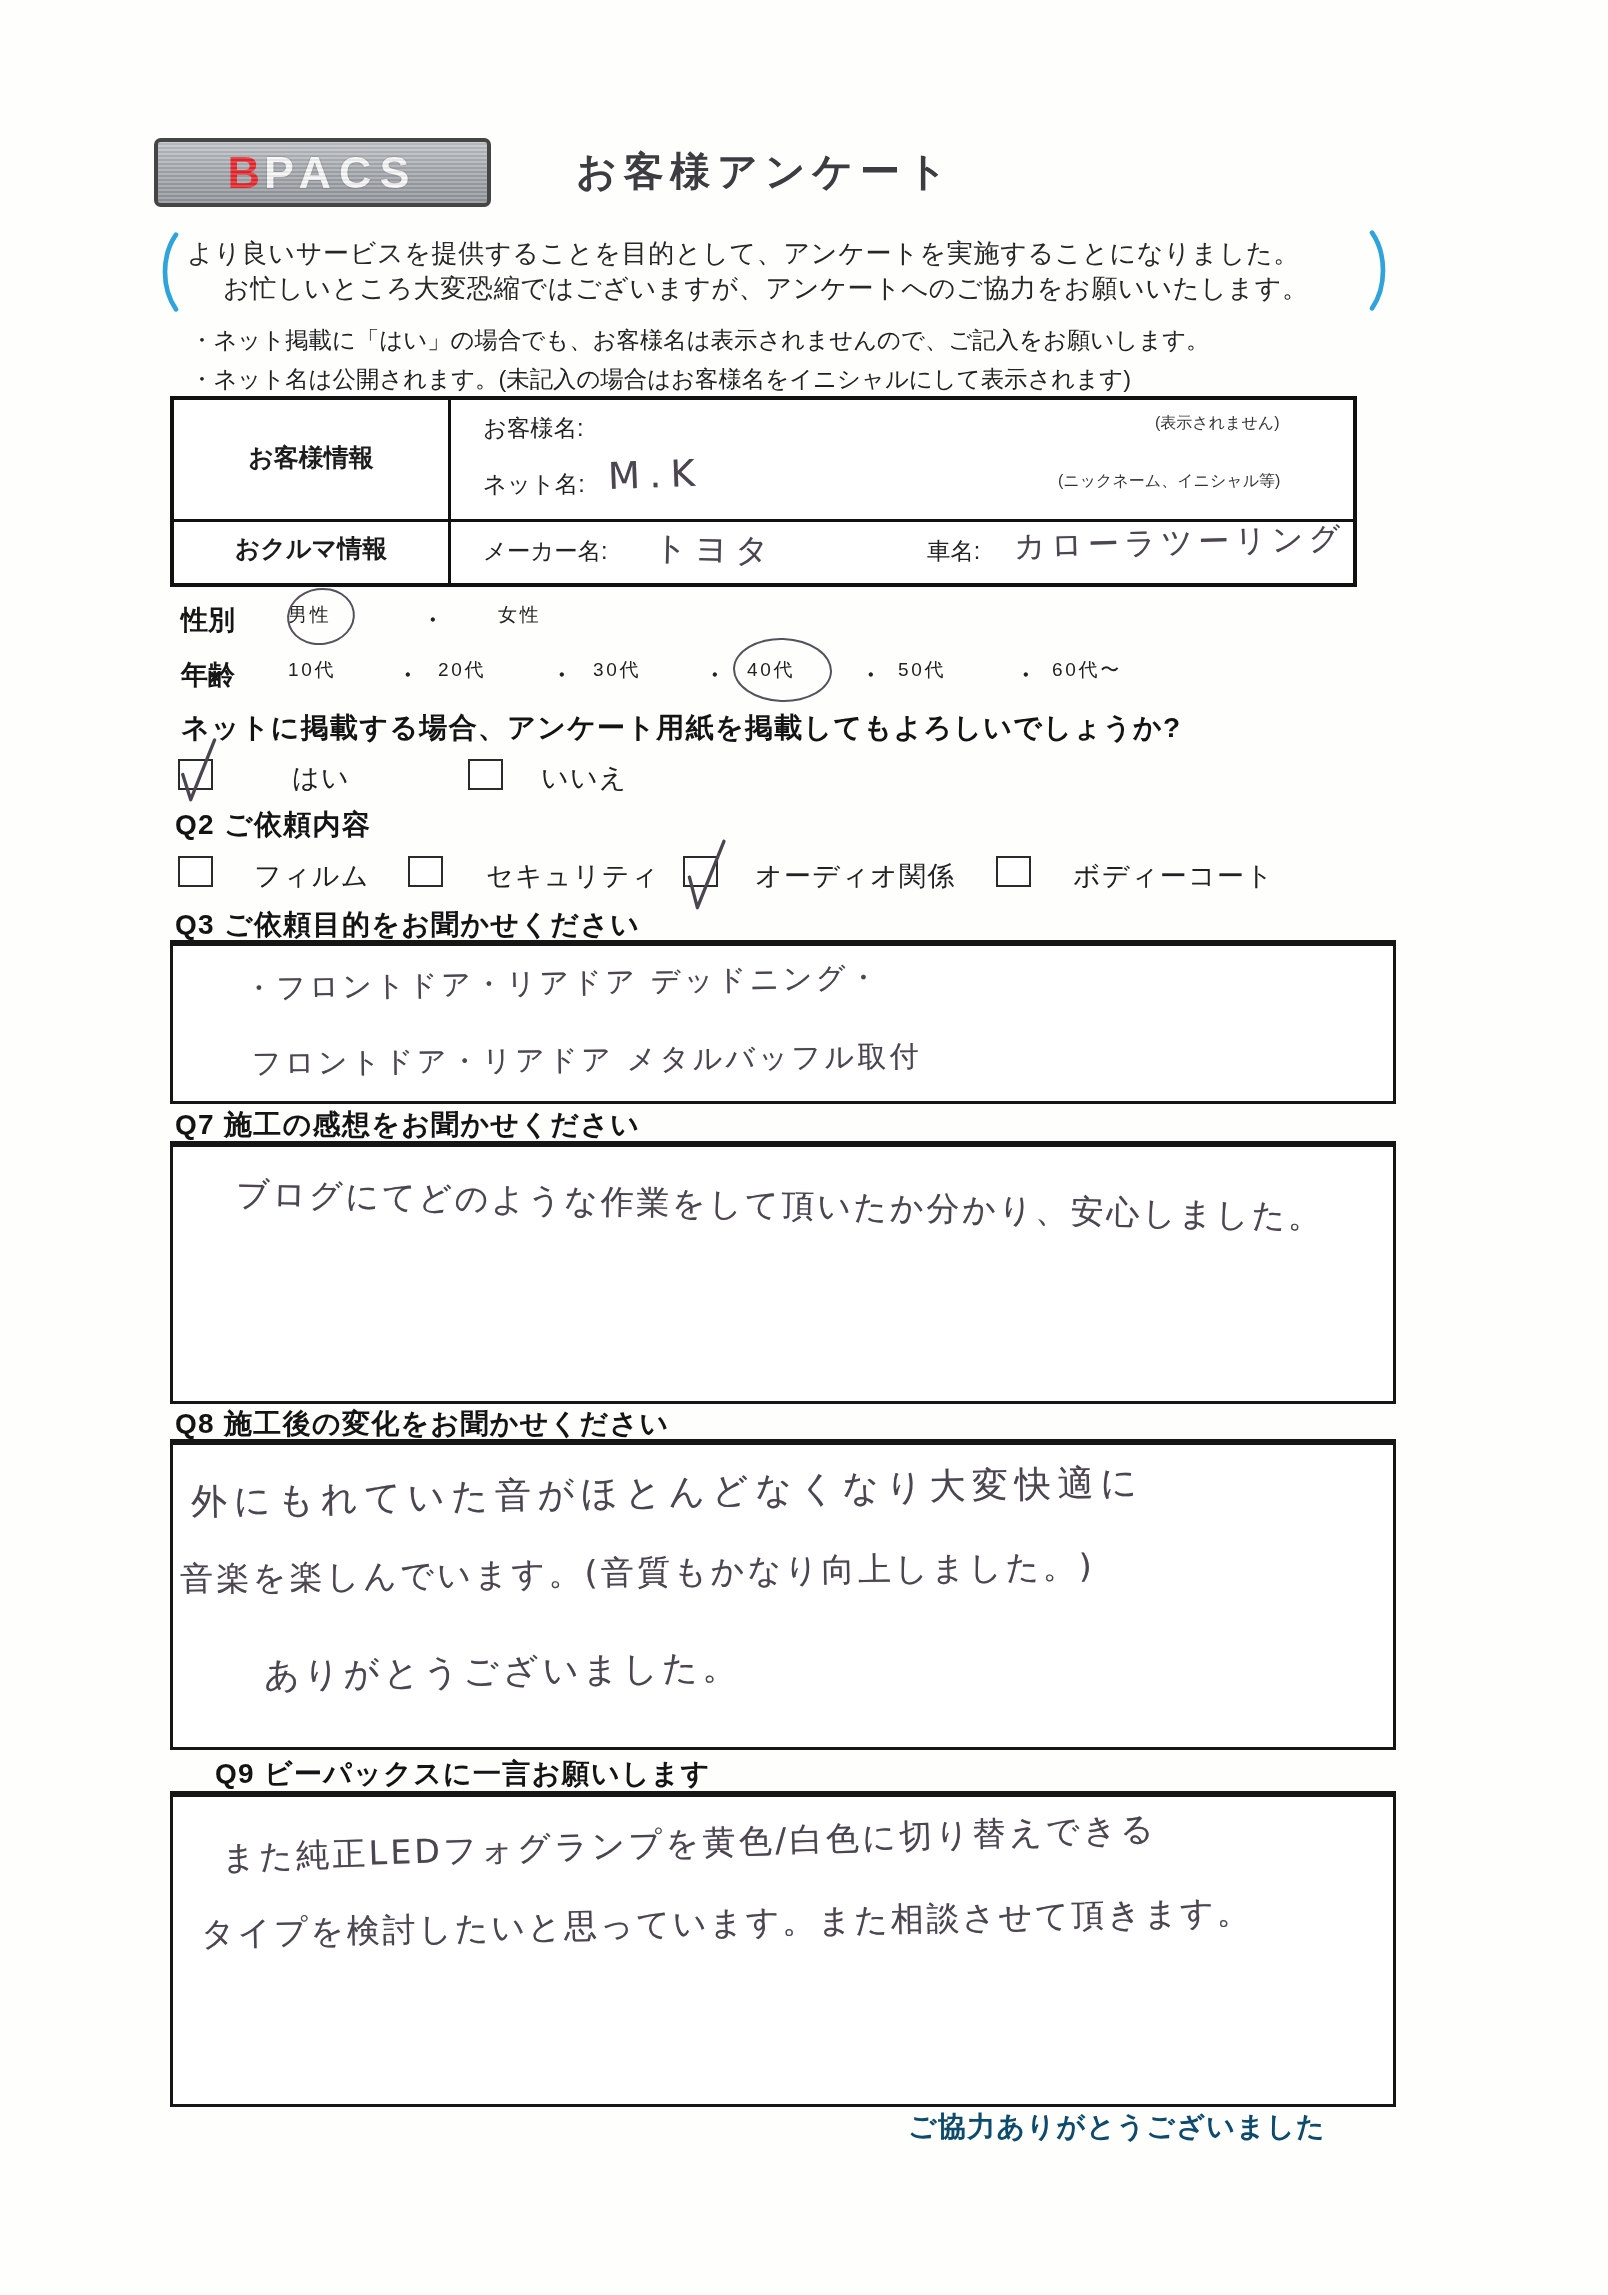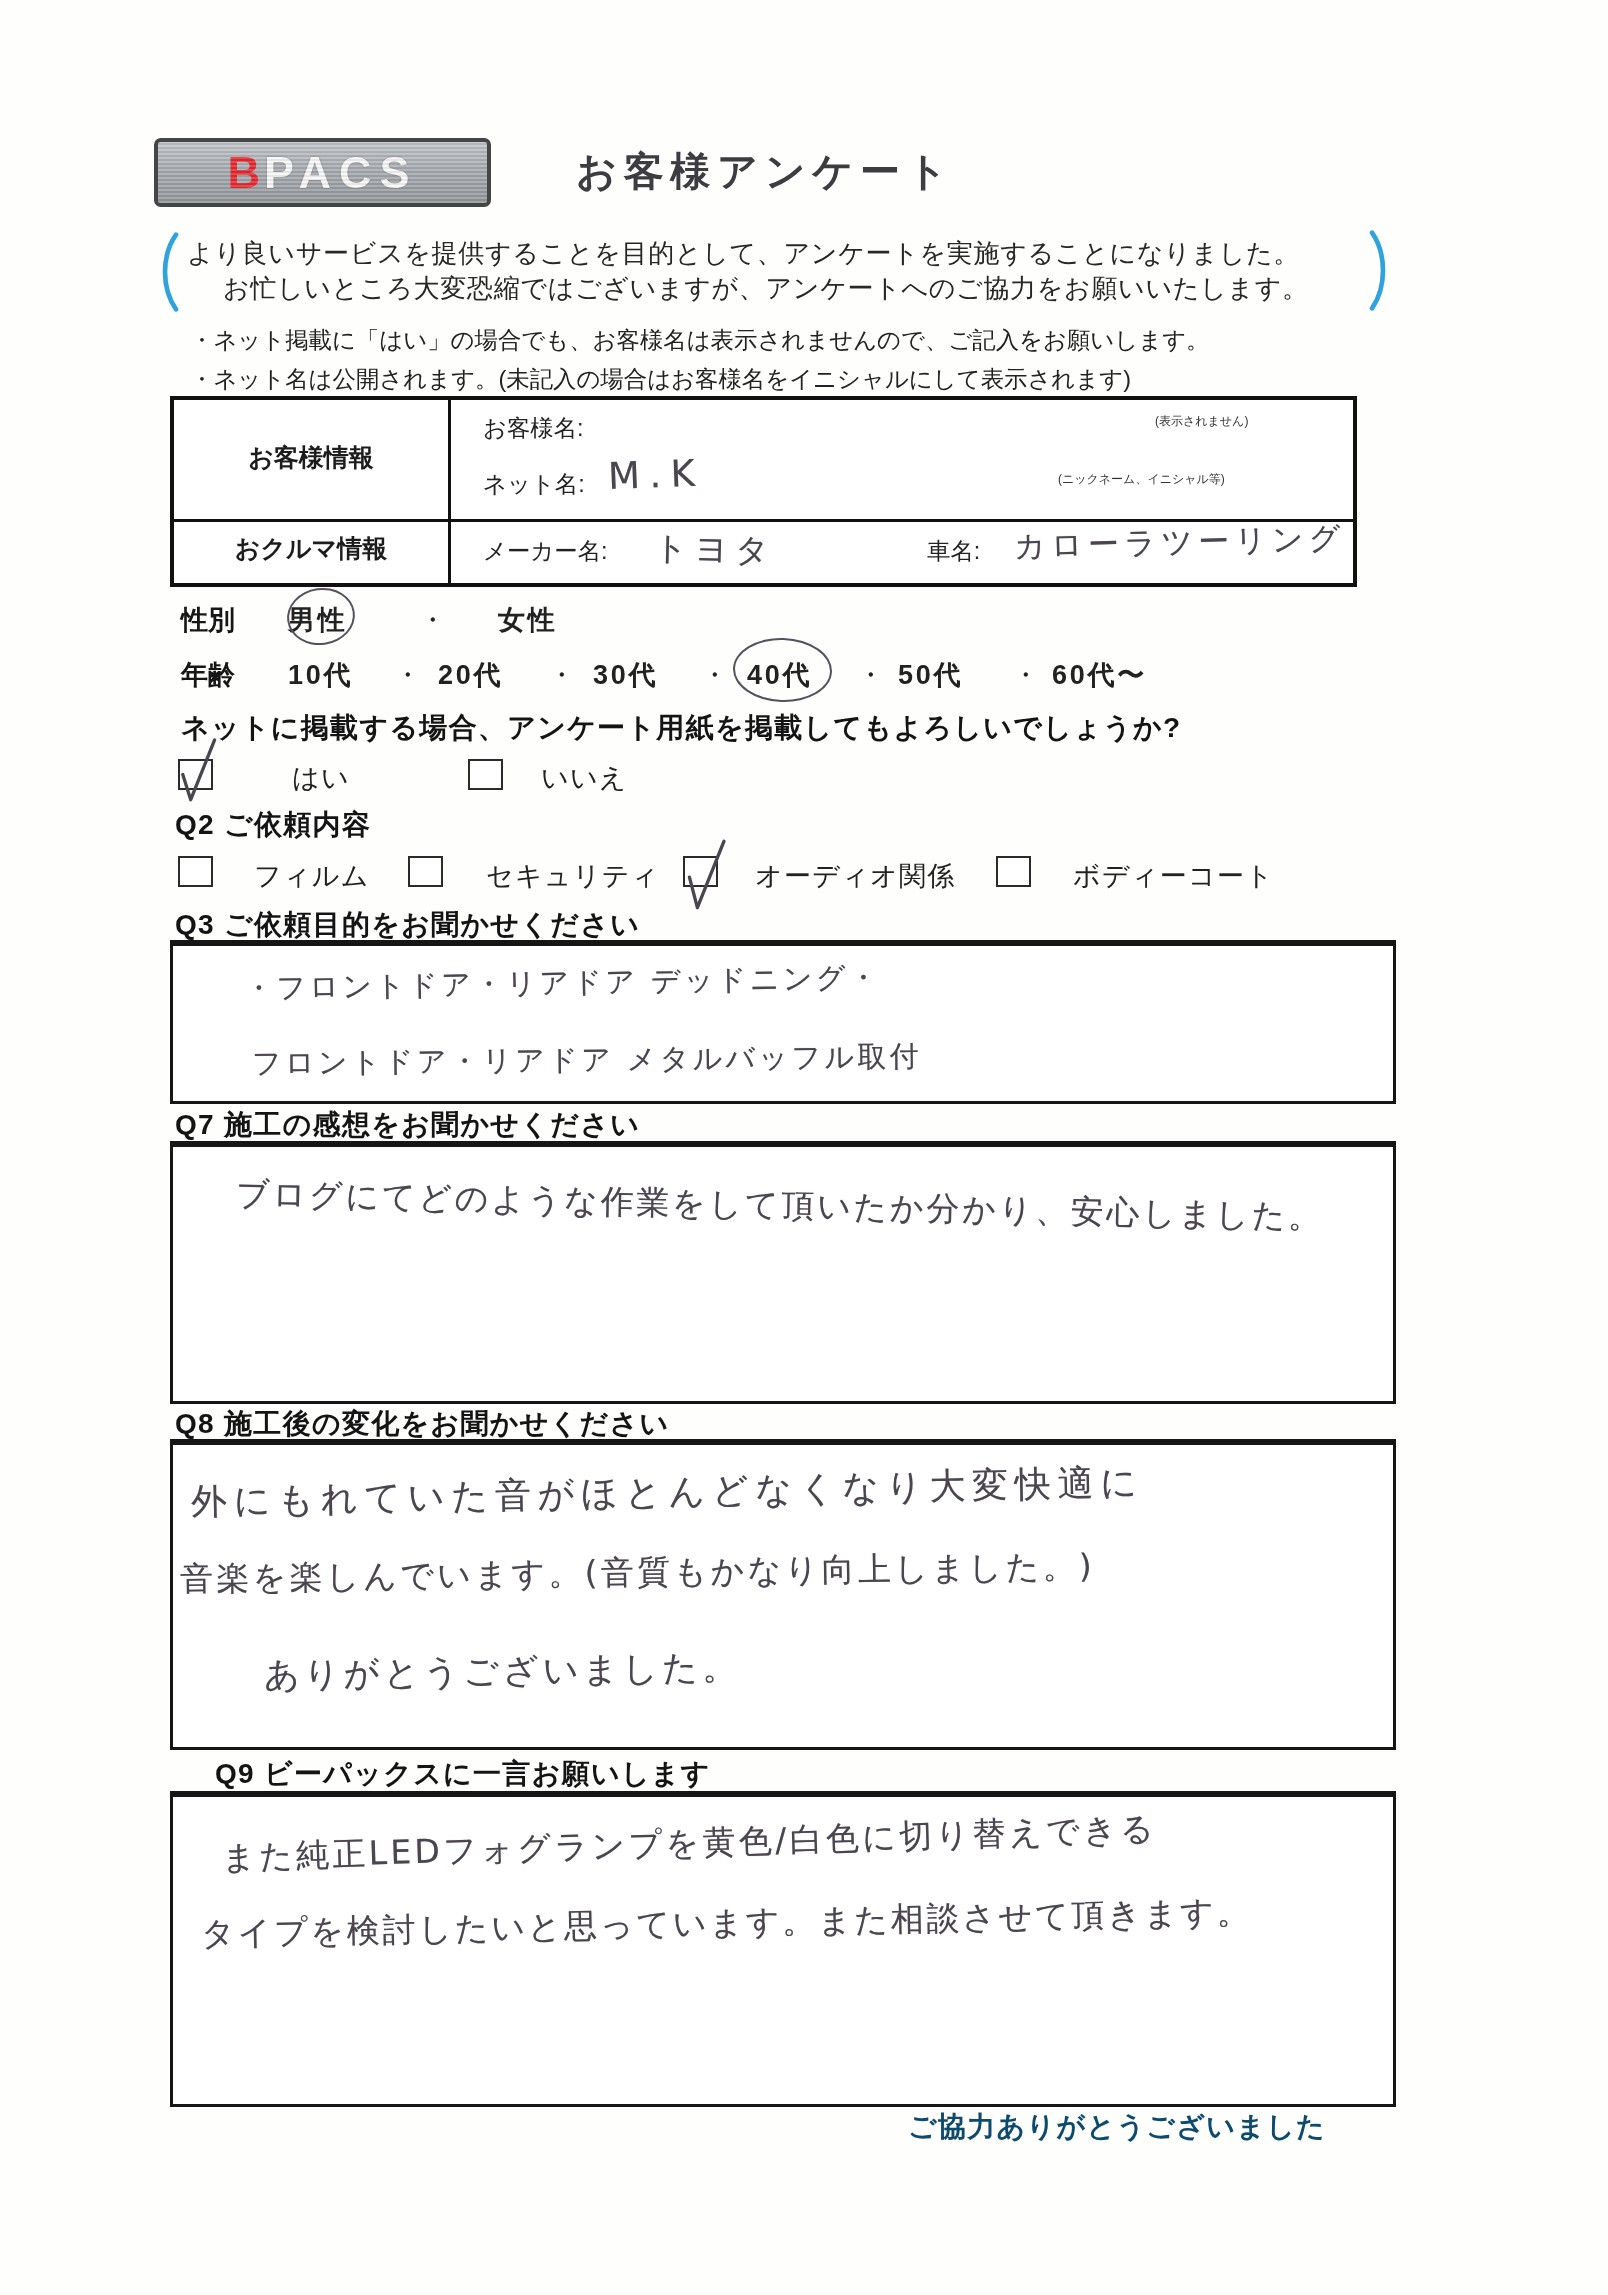--- a/index.html
+++ b/index.html
@@ -37,35 +37,35 @@
   .note-line { position:absolute; left:190px; font-size:23.4px; color:#222; }
 
   
   .ctable { position:absolute; left:170px; top:396px; width:1179px; height:183px;
             border:4.7px solid #111; background:#fff; }
   .ctable .vline { position:absolute; left:274px; top:0; width:3.3px; height:100%; background:#111; }
   .ctable .hline { position:absolute; left:0; top:119px; width:100%; height:2.7px; background:#111; }
   .ctable .cell-label { position:absolute; width:274px; text-align:center;
                         font-size:25px; font-weight:700; }
   .ctable .field { position:absolute; font-size:23.4px; color:#222; }
-  .ctable .paren { position:absolute; font-size:12px; color:#333; }
+  .ctable .paren { position:absolute; font-size:16px; color:#333; }
 
   
   .hw { position:absolute; font-family:"DejaVu Sans",sans-serif; color:#4b4550;
         white-space:nowrap; text-shadow:0 0 0.7px rgba(75,69,80,.45); transform-origin:left center; }
 
   
   .pen-circle { position:absolute; border:2.7px solid #56515c; border-radius:50%;
                 background:transparent; }
 
   
   .cbx { position:absolute; width:31px; height:27px; border:2.7px solid #2b2b2b; background:#fff; }
   .opt-label { position:absolute; font-size:27px; color:#222; letter-spacing:1.3px; }
   .row-label { position:absolute; font-size:27px; font-weight:700; color:#161616; }
-  .opt-text  { position:absolute; font-size:27px; color:#222; letter-spacing:2.7px;font-weight:bold; }
+  .opt-text  { position:absolute; font-size:19px; color:#222; letter-spacing:2.7px; }
   .sep-dot   { position:absolute; font-size:27px; color:#222; }
 
   .q-heading { position:absolute; left:175px; font-size:28px; font-weight:700;
                color:#141414; letter-spacing:1.3px; }
 
   .answer-box { position:absolute; left:170px; width:1220px; background:#fff;
                 border:3.3px solid #161616; border-top-width:6.7px; }
 
   .footer-thanks { position:absolute; left:908px; top:2108px;
                    font-size:28px; font-weight:700; color:#0c4a6e; letter-spacing:1.3px; }

